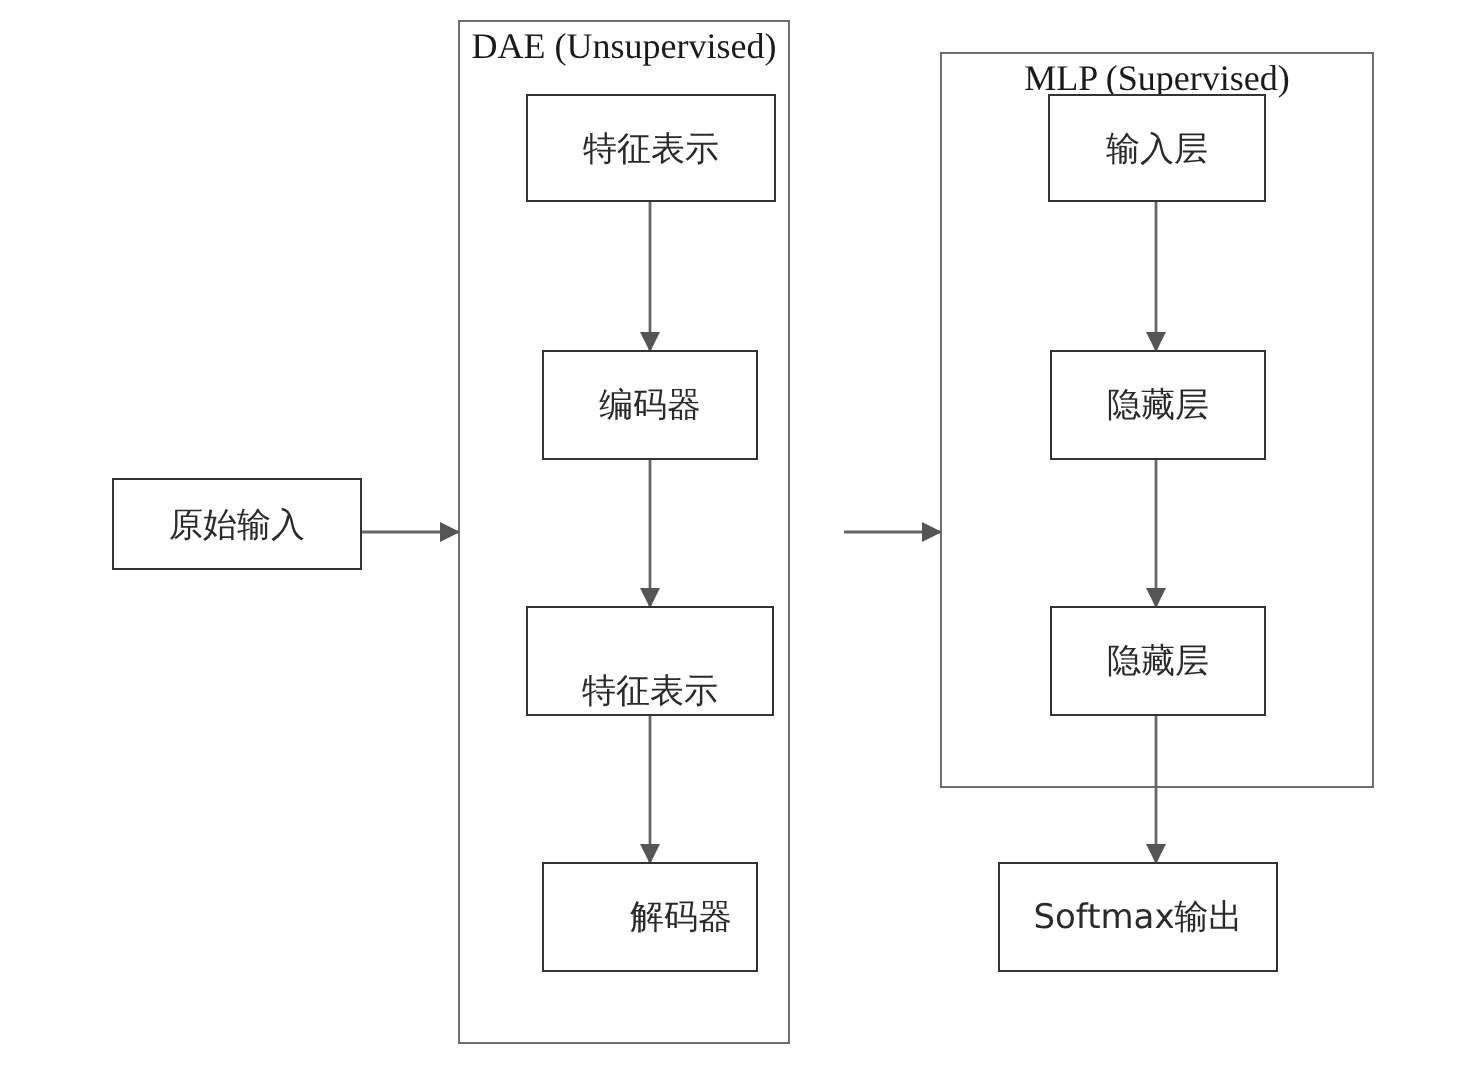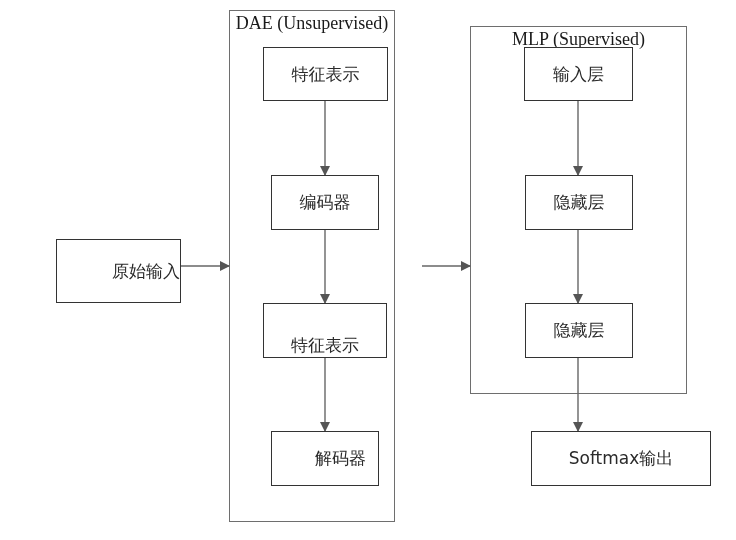--- a/index.html
+++ b/index.html
@@ -34,21 +34,21 @@
 
   <line x1="325" y1="100" x2="325" y2="175" stroke="#666666" stroke-width="1.4" marker-end="url(#arrowhead)"></line>
   <line x1="325" y1="229" x2="325" y2="303" stroke="#666666" stroke-width="1.4" marker-end="url(#arrowhead)"></line>
   <line x1="325" y1="357" x2="325" y2="431" stroke="#666666" stroke-width="1.4" marker-end="url(#arrowhead)"></line>
 
   <line x1="578" y1="100" x2="578" y2="175" stroke="#666666" stroke-width="1.4" marker-end="url(#arrowhead)"></line>
   <line x1="578" y1="229" x2="578" y2="303" stroke="#666666" stroke-width="1.4" marker-end="url(#arrowhead)"></line>
   <line x1="578" y1="357" x2="578" y2="431" stroke="#666666" stroke-width="1.4" marker-end="url(#arrowhead)"></line>
 </svg>
 
-<div class="node" style="left:56px; top:239px; width:125px; height:64px;justify-content:flex-end;">
+<div class="node" style="left:56px; top:239px; width:125px; height:46px;">
   <span>原始输入</span>
 </div>
 
 <div class="node" style="left:263px; top:47px; width:125px; height:54px;">
   <span>特征表示</span>
 </div>
 <div class="node" style="left:271px; top:175px; width:108px; height:55px;text-align:right;">
   <span>编码器</span>
 </div>
 <div class="node" style="left:263px; top:303px; width:124px; height:55px;align-items:flex-end;">
@@ -60,15 +60,15 @@
 
 <div class="node" style="left:524px; top:47px; width:109px; height:54px;text-align:right;">
   <span>输入层</span>
 </div>
 <div class="node" style="left:525px; top:175px; width:108px; height:55px;">
   <span>隐藏层</span>
 </div>
 <div class="node" style="left:525px; top:303px; width:108px; height:55px;">
   <span>隐藏层</span>
 </div>
-<div class="node" style="left:531px; top:431px; width:180px; height:55px;justify-content:center;">
+<div class="node" style="left:499px; top:431px; width:140px; height:55px;justify-content:center;">
   <span>Softmax输出</span>
 </div>
 
 </body></html>

